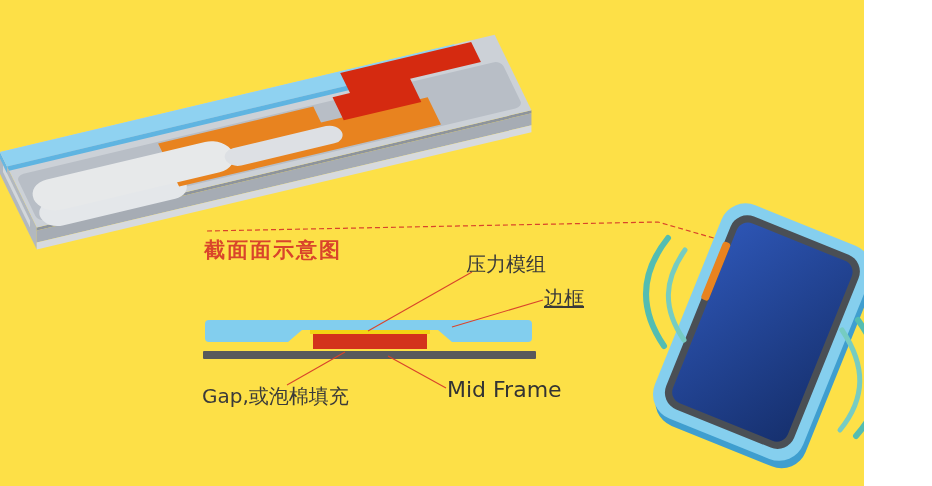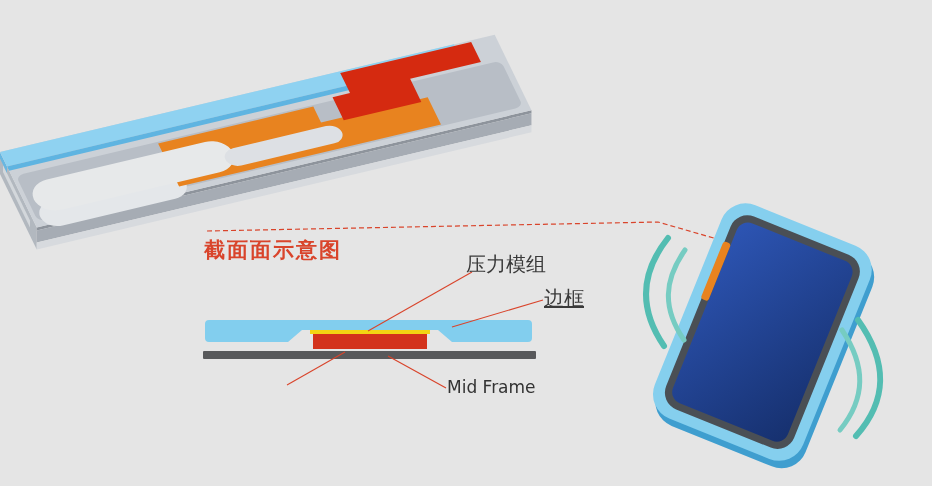--- a/index.html
+++ b/index.html
@@ -1,33 +1,33 @@
 <!DOCTYPE html>
 <html><head>
 <meta charset="utf-8">
 <style>
   html,body{margin:0;padding:0;background:#ffffff;}
   #canvas{
     position:relative;
-    width:932px;height:486px;
-    background:#e5e5e5;
+    width:864px;height:486px;
+    background:#fde047;
     overflow:hidden;
     font-family:"DejaVu Sans","Liberation Sans",sans-serif;
   }
   #vector-layer{position:absolute;left:0;top:0;}
   .lbl{position:absolute;white-space:nowrap;color:#3a3a3a;font-size:20px;line-height:1.2;}
   .title{
     position:absolute;left:204px;top:236px;
     font-size:21px;font-weight:bold;letter-spacing:2px;
     color:#d9442b;white-space:nowrap;
   }
   .lbl-pressure{left:466px;top:252px;}
   .lbl-bezel{left:544px;top:286px;text-decoration:underline;}
   .lbl-gap{left:202px;top:384px;}
-  .lbl-midframe{left:447px;top:377px;font-size:17px;color:#333;}
+  .lbl-midframe{left:447px;top:377px;font-size:22px;color:#333;}
 </style>
 </head>
 <body>
 
 <div id="canvas">
 
   <svg id="vector-layer" width="932" height="486" viewBox="0 0 932 486">
     <defs>
       <linearGradient id="screenGrad" x1="0" y1="0" x2="1" y2="1">
         <stop offset="0" stop-color="#2d55b4"></stop>
@@ -89,16 +89,17 @@
       <path d="M842,330 C866,366 866,398 840,430" fill="none" stroke="#76ccc2" stroke-width="5" stroke-linecap="round"></path>
     </g>
   </svg>
 
   <div class="title">截面面示意图</div>
 
   <div class="lbl lbl-pressure">压力模组</div>
 
   <div class="lbl lbl-bezel">边框</div>
 
+  <div class="lbl lbl-gap">Gap,或泡棉填充</div>
 
   <div class="lbl lbl-midframe">Mid Frame</div>
 
 </div>
 
 </body></html>

